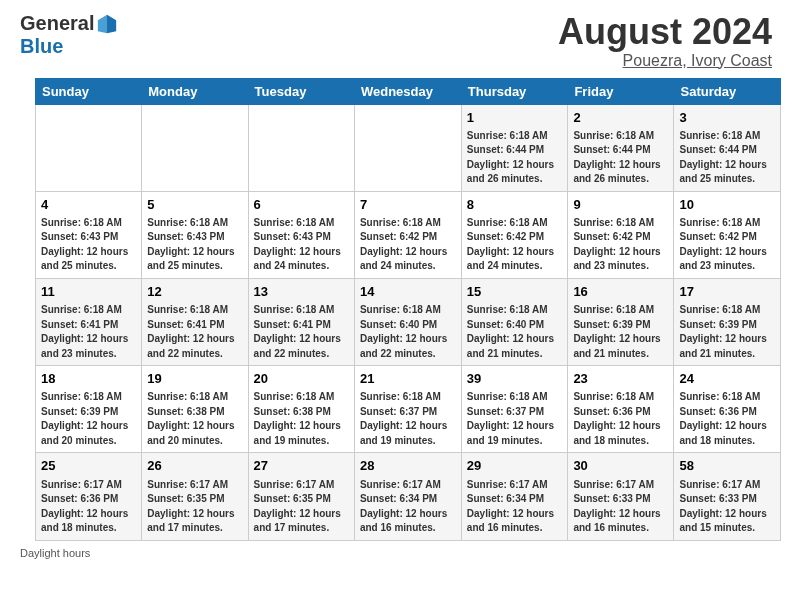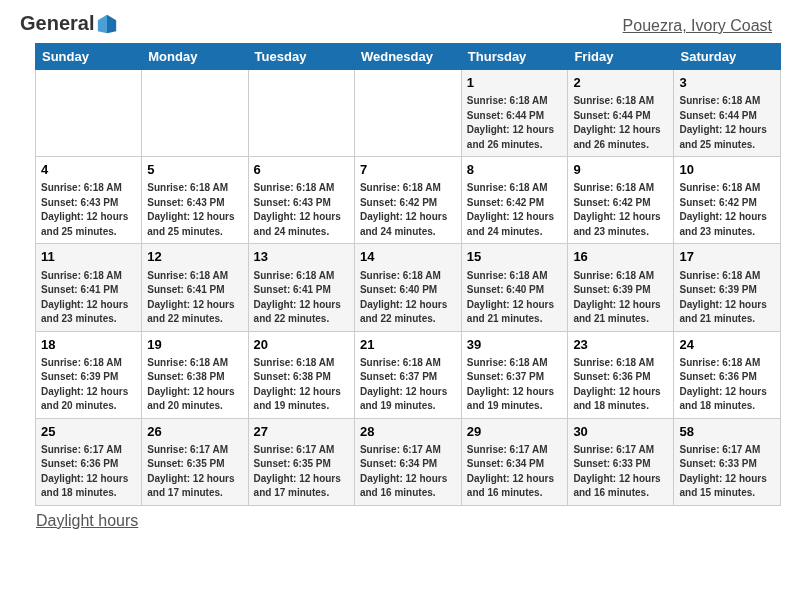--- a/index.html
+++ b/index.html
@@ -1,55 +1,57 @@
 <!DOCTYPE html>
 <html><head>
   <meta charset="utf-8">
   <style>
     * { box-sizing: border-box; margin: 0; padding: 0; }
     body { font-family: Arial, sans-serif; background: #fff; width: 792px; height: 612px; overflow: hidden; }
     
-    .header { display: flex; justify-content: space-between; align-items: flex-end; padding: 12px 20px 8px 20px; }
+    .header { display: flex; justify-content: space-between; align-items: flex-start; padding: 12px 20px 8px 20px; }
     
     .logo { display: flex; flex-direction: column; }
     .logo-text { display: flex; align-items: center; }
     .logo-general { font-size: 20px; font-weight: bold; color: #333; }
     .logo-blue { font-size: 20px; font-weight: bold; color: #1a6faf; }
     .logo-icon { width: 22px; height: 22px; margin-left: 2px; }
     
     .title-block { text-align: right; }
     .main-title { font-size: 36px; font-weight: bold; color: #333; line-height: 1.1; }
     .sub-title { font-size: 16px; color: #555; text-decoration: underline; }
     
     .calendar { width: 746px; margin: 0 35px; border-collapse: collapse; }
     .calendar th { background: #1a6faf; color: #fff; text-align: left; padding: 5px 6px; font-size: 13px; border: 1px solid #1a6faf; }
     .calendar td { vertical-align: top; padding: 4px 5px; border: 1px solid #ccc; width: calc(752px/7); font-size: 10.5px; line-height: 1.4; background: #fff; min-height: 80px; }
     .calendar tr:nth-child(odd) td { background: #f5f5f5; }
     .calendar tr:nth-child(even) td { background: #fff; }
     .day-num { font-weight: bold; font-size: 13px; display: block; margin-bottom: 2px; }
     .day-info { font-size: 10px; color: #333; line-height: 1.45; font-weight: bold; }
     .empty { background: #fff !important; border: 1px solid #ccc; }
     
-    .footer { padding: 6px 36px; font-size: 16px; color: #555; text-decoration: underline; }
+    .footer { padding: 6px 20px; font-size: 11px; color: #555; }
   </style>
 </head>
 <body>
 
 <div>
   <div class="header">
     <div class="logo">
       <div class="logo-text">
         <span class="logo-general">General</span>
         <svg class="logo-icon" viewBox="0 0 24 24">
           <path d="M12 2 L22 8 L22 20 L12 22 L12 2 Z" fill="#1a6faf"></path>
           <path d="M12 2 L2 8 L2 20 L12 22 Z" fill="#4a9fd4"></path>
         </svg>
       </div>
+      <span class="logo-blue">Blue</span>
     </div>
     <div class="title-block">
+      <div class="main-title">August 2024</div>
       <div class="sub-title">Pouezra, Ivory Coast</div>
     </div>
   </div>
 
   <table class="calendar">
     <thead>
       <tr>
       <th>Sunday</th>
           <th>Monday</th>
           <th>Tuesday</th>

